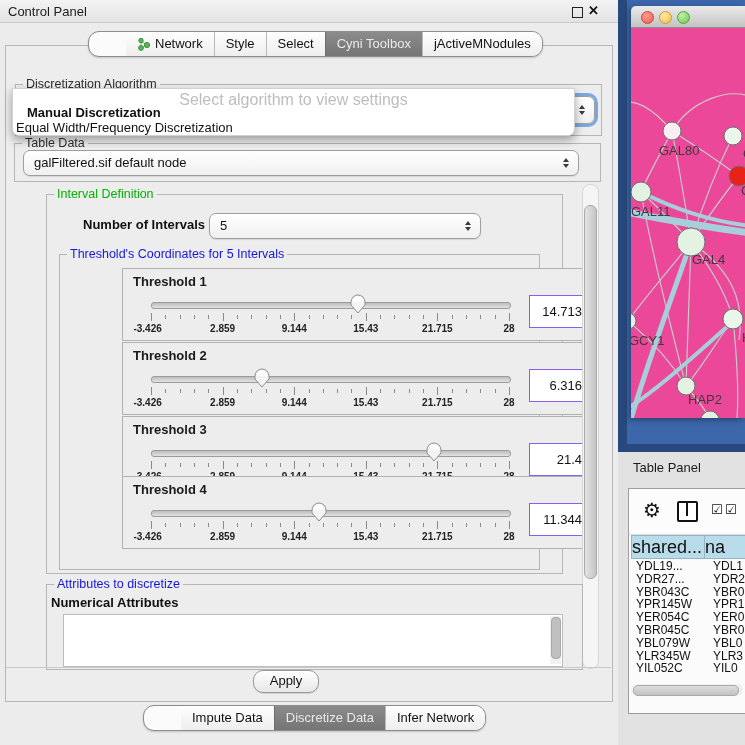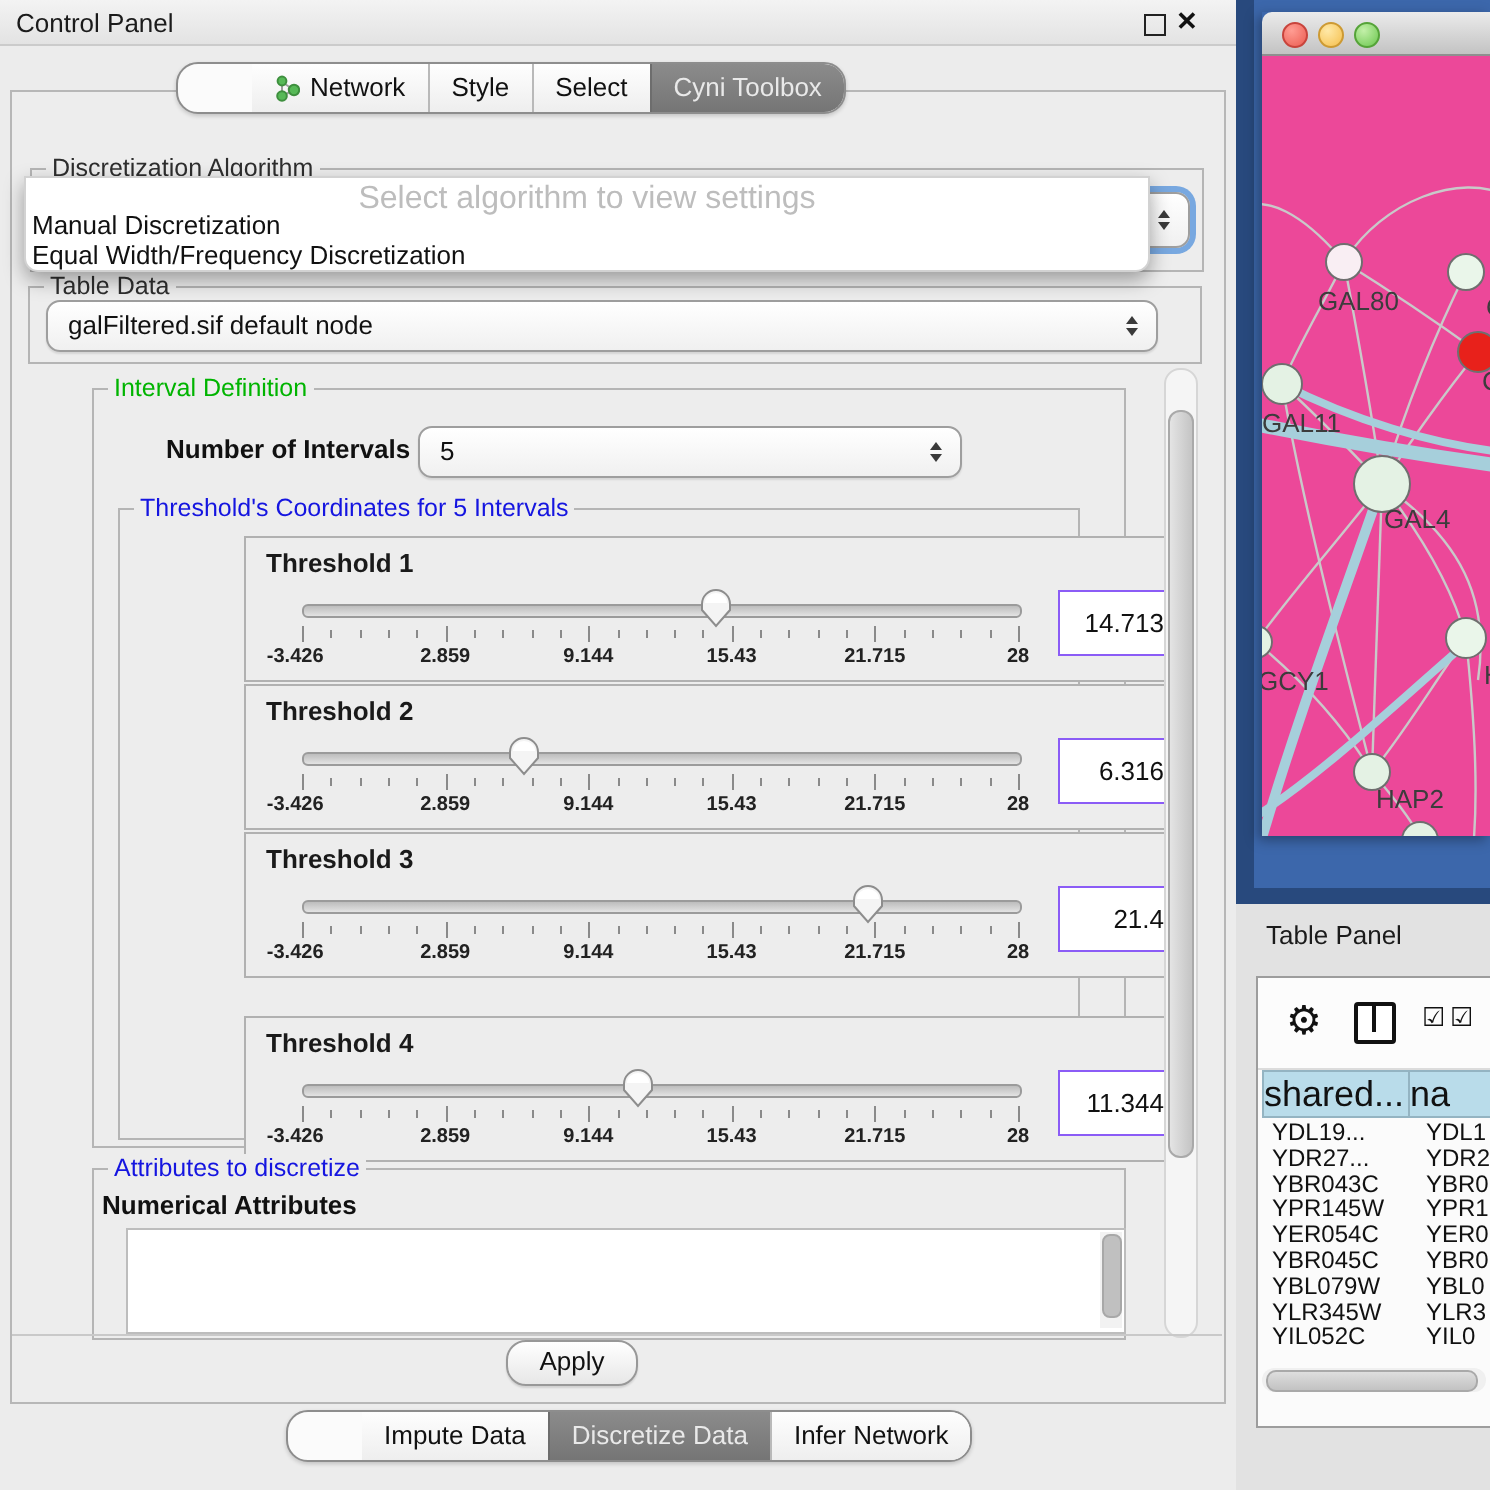--- a/index.html
+++ b/index.html
@@ -31,21 +31,21 @@
   .combo .val{padding:4px 24px 0 10px;white-space:nowrap;overflow:hidden;}
   .spin{position:absolute;right:9px;top:50%;transform:translateY(-50%);display:flex;flex-direction:column;gap:2px;}
   .tri-up{width:0;height:0;border-left:3.5px solid transparent;border-right:3.5px solid transparent;border-bottom:4.5px solid #3a3a3a;}
   .tri-dn{width:0;height:0;border-left:3.5px solid transparent;border-right:3.5px solid transparent;border-top:4.5px solid #3a3a3a;}
   .focus-ring{box-shadow:0 0 0 3px rgba(90,150,220,.8);}
   
   .popup{position:absolute;left:12px;top:88px;width:561px;height:46px;background:#fff;
          border:1px solid #d2d2d2;border-radius:0 0 7px 7px;box-shadow:0 4px 10px rgba(0,0,0,.35);z-index:10;}
   .popup .ph{margin-top:2px;text-align:center;font-size:16px;color:#bdbdbd;height:14px;}
   .popup .opt{font-size:13px;line-height:15px;padding-left:3px;color:#111;}
-  .popup .opt.sel{font-weight:normal;}
+  .popup .opt.sel{font-weight:bold;margin-left:11px;}
   
   .vscroll{position:absolute;left:582px;top:184px;width:15px;height:483px;background:#f5f5f5;
            border:1px solid #d6d6d6;border-radius:8px;}
   .vscroll .thumb{position:absolute;left:1px;top:20px;width:11px;height:372px;border-radius:6px;
            background:linear-gradient(90deg,#e4e4e4,#c4c4c4);border:1px solid #a9a9a9;}
   
   .th-row{position:absolute;left:62px;width:472px;height:71px;border:1px solid #b1b1b1;background:#ededed;}
   .th-label{position:absolute;left:10px;top:5px;font-size:13px;font-weight:bold;color:#1a1a1a;}
   .slider{position:absolute;left:28px;top:0;width:358px;height:71px;}
   .track{position:absolute;left:0;top:33px;width:358px;height:5px;border-radius:3px;
@@ -126,20 +126,23 @@
         <span>Network</span>
       </div>
       <div class="seg">
         <span>Style</span>
       </div>
       <div class="seg">
         <span>Select</span>
       </div>
       <div class="seg active">
         <span>Cyni Toolbox</span>
+      </div>
+      <div class="seg">
+        <span>jActiveMNodules</span>
       </div>
     </div>
 
   <div class="main-panel">
 
     <div class="group" style="left:9px;top:38px;width:585px;height:50px;">
       <span class="gtitle">Discretization Algorithm</span>
     </div>
 
     <div class="combo focus-ring" style="left:425px;top:50px;width:162px;height:26px;z-index:2;">
@@ -316,21 +319,21 @@
                 <span class="tlabel" style="left: 0%; transform: translateX(-62%);">-3.426</span>
                 <span class="tlabel" style="left: 20%;">2.859</span>
                 <span class="tlabel" style="left: 40%;">9.144</span>
                 <span class="tlabel" style="left: 60%;">15.43</span>
                 <span class="tlabel" style="left: 80%;">21.715</span>
                 <span class="tlabel" style="left: 100%;">28</span>
               </div>
             </div>
             <div class="val-box">21.4</div>
           </div>
-          <div class="th-row" style="top: 253px;">
+          <div class="th-row" style="top: 221px;">
             <div class="th-label">Threshold 4</div>
             <div class="slider">
               <div class="track"></div>
               <div class="thumb-sl" style="left: 168.257px;"><svg width="18" height="21">
                   <path d="M2,8 a7,7 0 0 1 14,0 v3 l-7,8 -7,-8 z" fill="#f4f4f4" stroke="#8d8d8d"></path>
                   <path d="M3.5,7.5 a5.5,5 0 0 1 11,0" fill="#ffffff" stroke="none"></path>
                 </svg></div>
               <div class="ticks">
                 <div class="tick major" style="left: 0%;"></div>
                 <div class="tick" style="left: 4%;"></div>
@@ -371,21 +374,21 @@
             <div class="val-box">11.344</div>
           </div>
         </div>
     </div>
   </div>
 
   <div class="vscroll">
       <div class="thumb"></div>
     </div>
 
-  <div class="group" style="left:46px;top:584px;width:515px;height:84px;">
+  <div class="group" style="left:46px;top:584px;width:515px;height:84px;padding-left:20px;">
     <span class="gtitle blue">Attributes to discretize</span>
     <span style="position:absolute;left:4px;top:10px;font-size:13px;font-weight:bold;">Numerical Attributes</span>
     <div class="listbox" style="left:16px;top:29px;width:498px;height:51px;">
       <div class="list-scroll">
           <div class="thumb"></div>
         </div>
     </div>
   </div>
 
   <div class="divider"></div>

